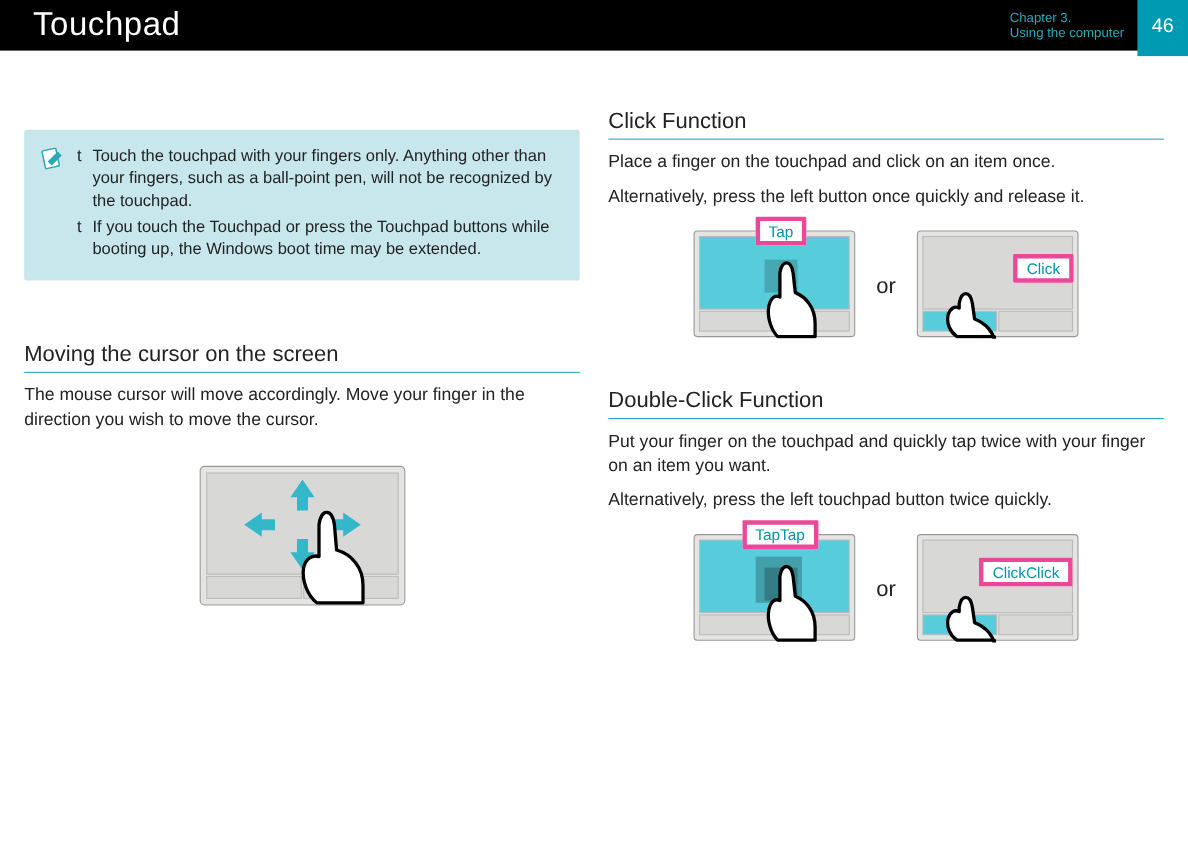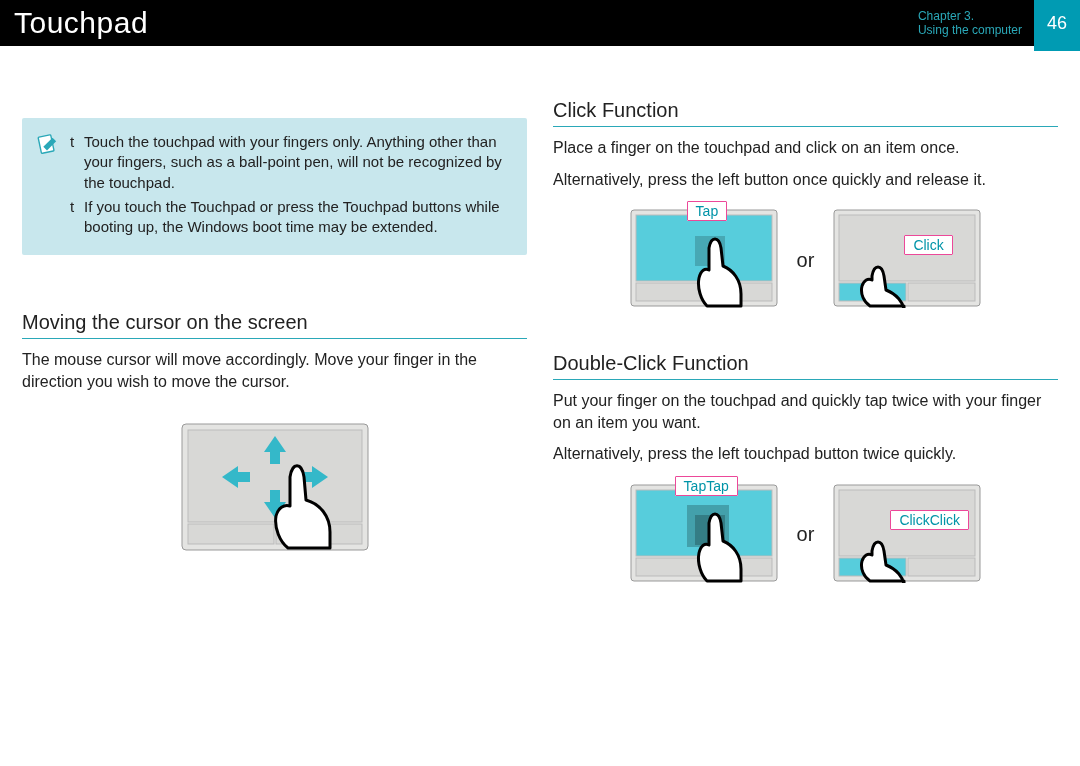--- a/index.html
+++ b/index.html
@@ -10,21 +10,21 @@
     background: #fff;
     position: relative;
     color: #222;
   }
   .header {
     background: #000;
     height: 46px;
     display: flex;
     align-items: center;
     justify-content: space-between;
-    padding: 0 0 0 14px;
+    padding: 0 0 0 30px;
   }
   .header-title {
     color: #fff;
     font-size: 30px;
     font-weight: 400;
     letter-spacing: 0.5px;
   }
   .header-right {
     display: flex;
     align-items: center;
@@ -88,21 +88,21 @@
   .col-left .section-heading { margin-top: 40px; }
   .fig { display:flex; justify-content:center; margin-top:30px; }
   .fig-row { display:flex; align-items:center; justify-content:center; gap:18px; margin-top:18px; margin-bottom:30px;}
   .or-text { font-size:20px; }
   .touchpad-lg {
     width: 190px; height: 130px;
   }
   .touchpad-sm { width: 150px; height: 100px; }
   .callout-label {
     background:#fff;
-    border:1px solid #ec4899;
+    border:4px solid #ec4899;
     color:#0094a8;
     font-size:14px;
     padding:1px 8px;
     border-radius:1px;
   }
   .section-block { margin-bottom: 40px; }
 </style>
 </head>
 <body>
 
@@ -191,21 +191,21 @@
         <div style="position:relative;">
           <svg class="touchpad-sm" viewBox="0 0 150 100">
             <rect x="2" y="2" width="146" height="96" rx="3" fill="#e4e4e2" stroke="#999"></rect>
             <rect x="7" y="7" width="136" height="66" fill="#d8d8d6" stroke="#bbb"></rect>
             <rect x="7" y="75" width="67" height="18" fill="#57cddc" stroke="#bbb"></rect>
             <rect x="76" y="75" width="67" height="18" fill="#d8d8d6" stroke="#bbb"></rect>
             <g stroke="#000" stroke-width="3" fill="#fff" stroke-linejoin="round">
               <path d="M40 68 C42 56 50 56 52 68 L54 82 C64 86 72 94 72 104 L72 98 L38 98 C32 94 28 86 30 78 C32 72 36 70 40 72 Z"></path>
             </g>
           </svg>
-          <div style="position:absolute; top:28px; left:72px;">
+          <div style="position:absolute; top:28px; left:89px;">
             <span class="callout-label">Click</span>
           </div>
         </div>
       </div>
     </div>
 
     <div class="section-block">
       <h3 class="section-heading">Double-Click Function</h3>
       <p class="para">Put your finger on the touchpad and quickly tap twice with your finger on an item you want.</p>
       <p class="para">Alternatively, press the left touchpad button twice quickly.</p>

